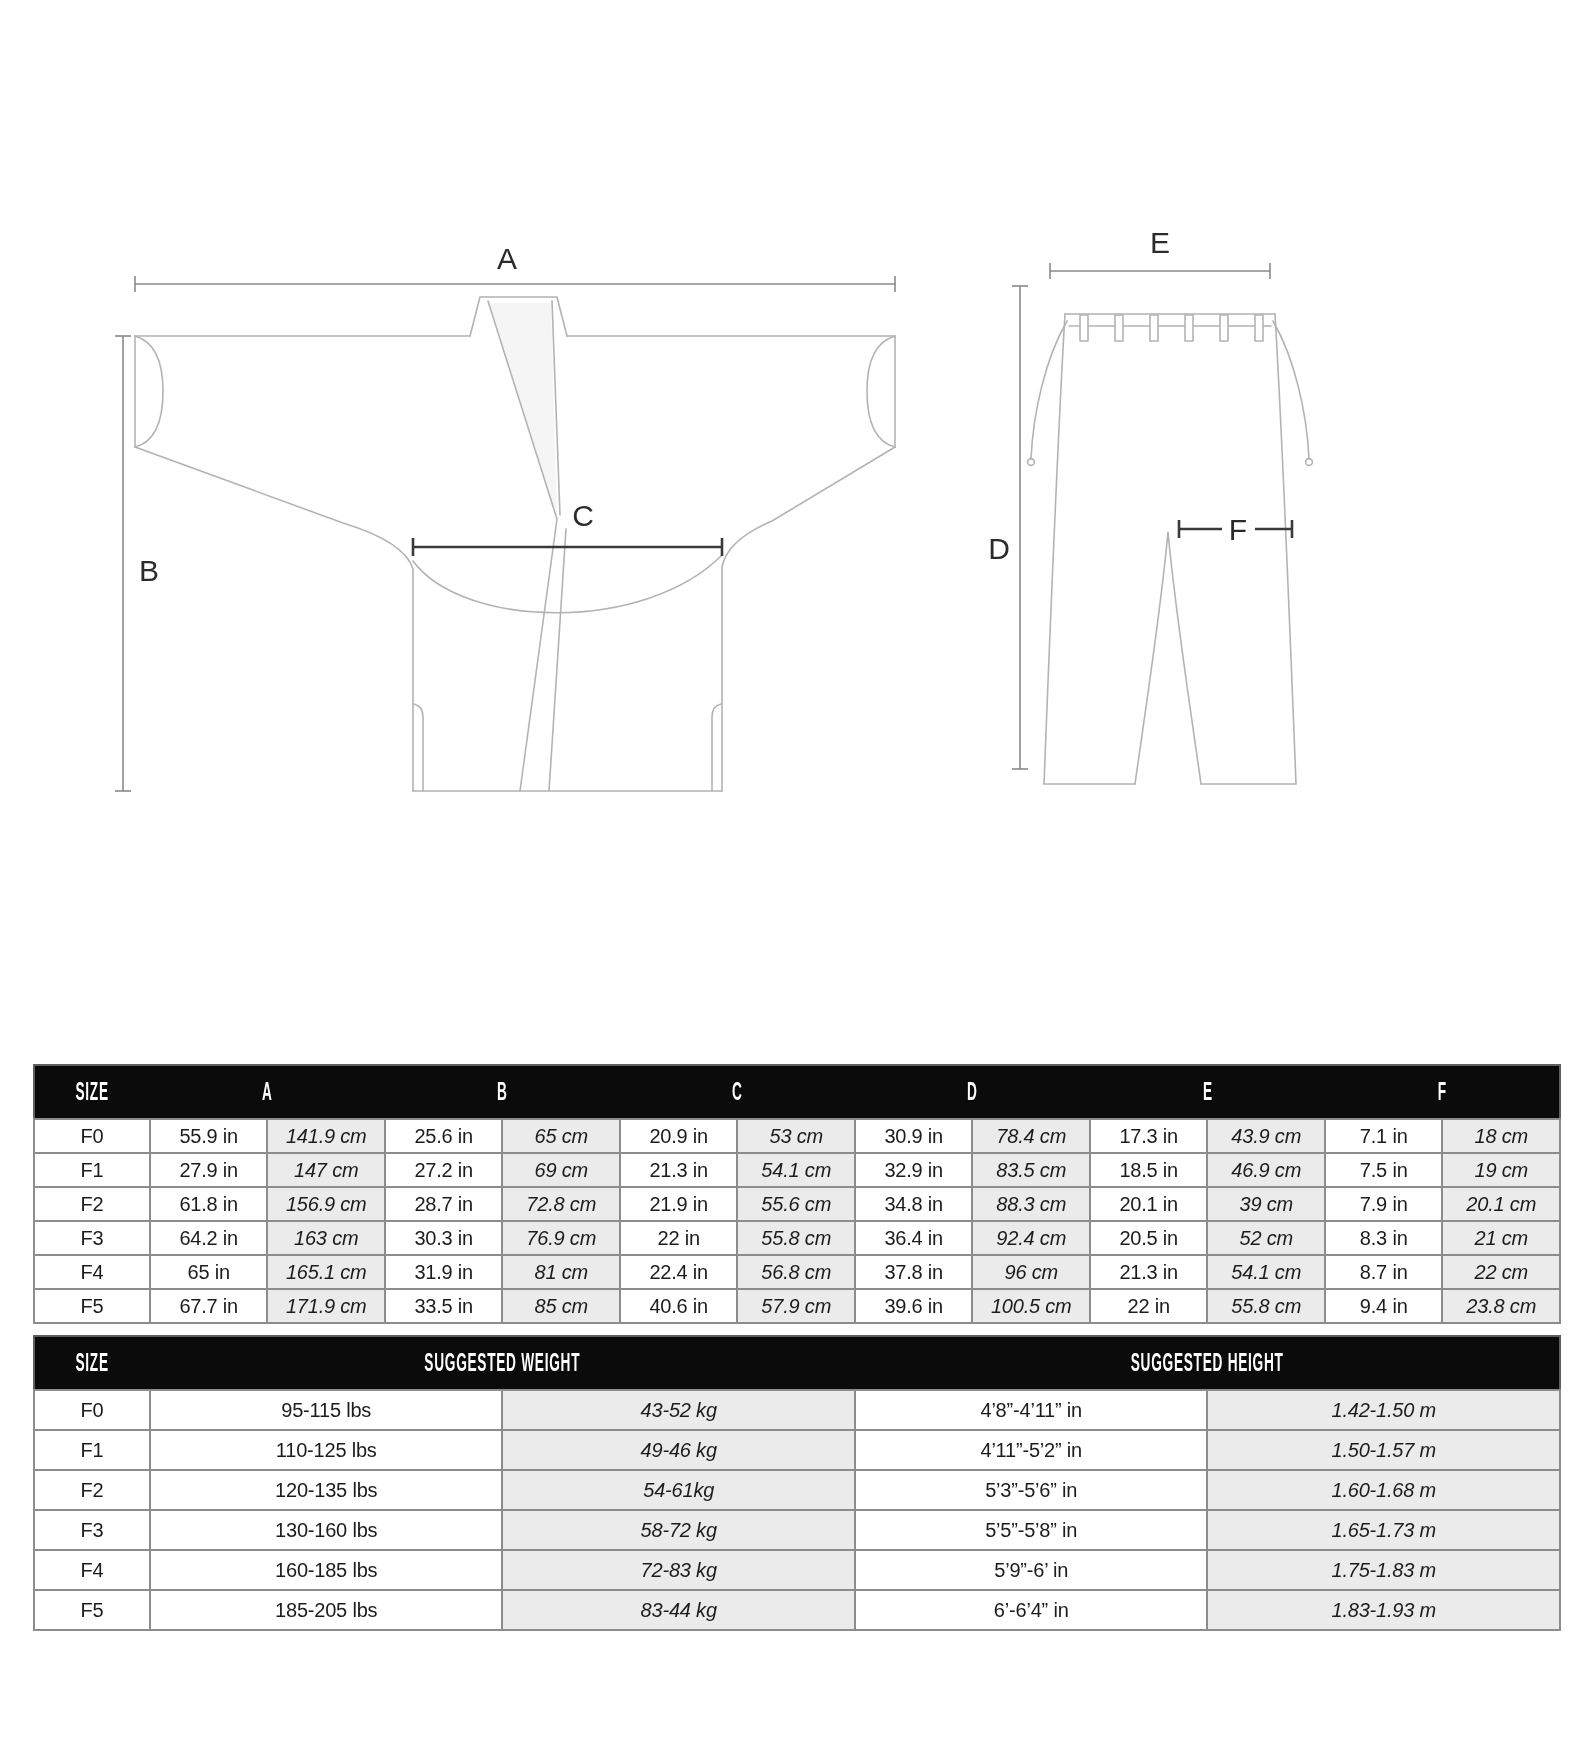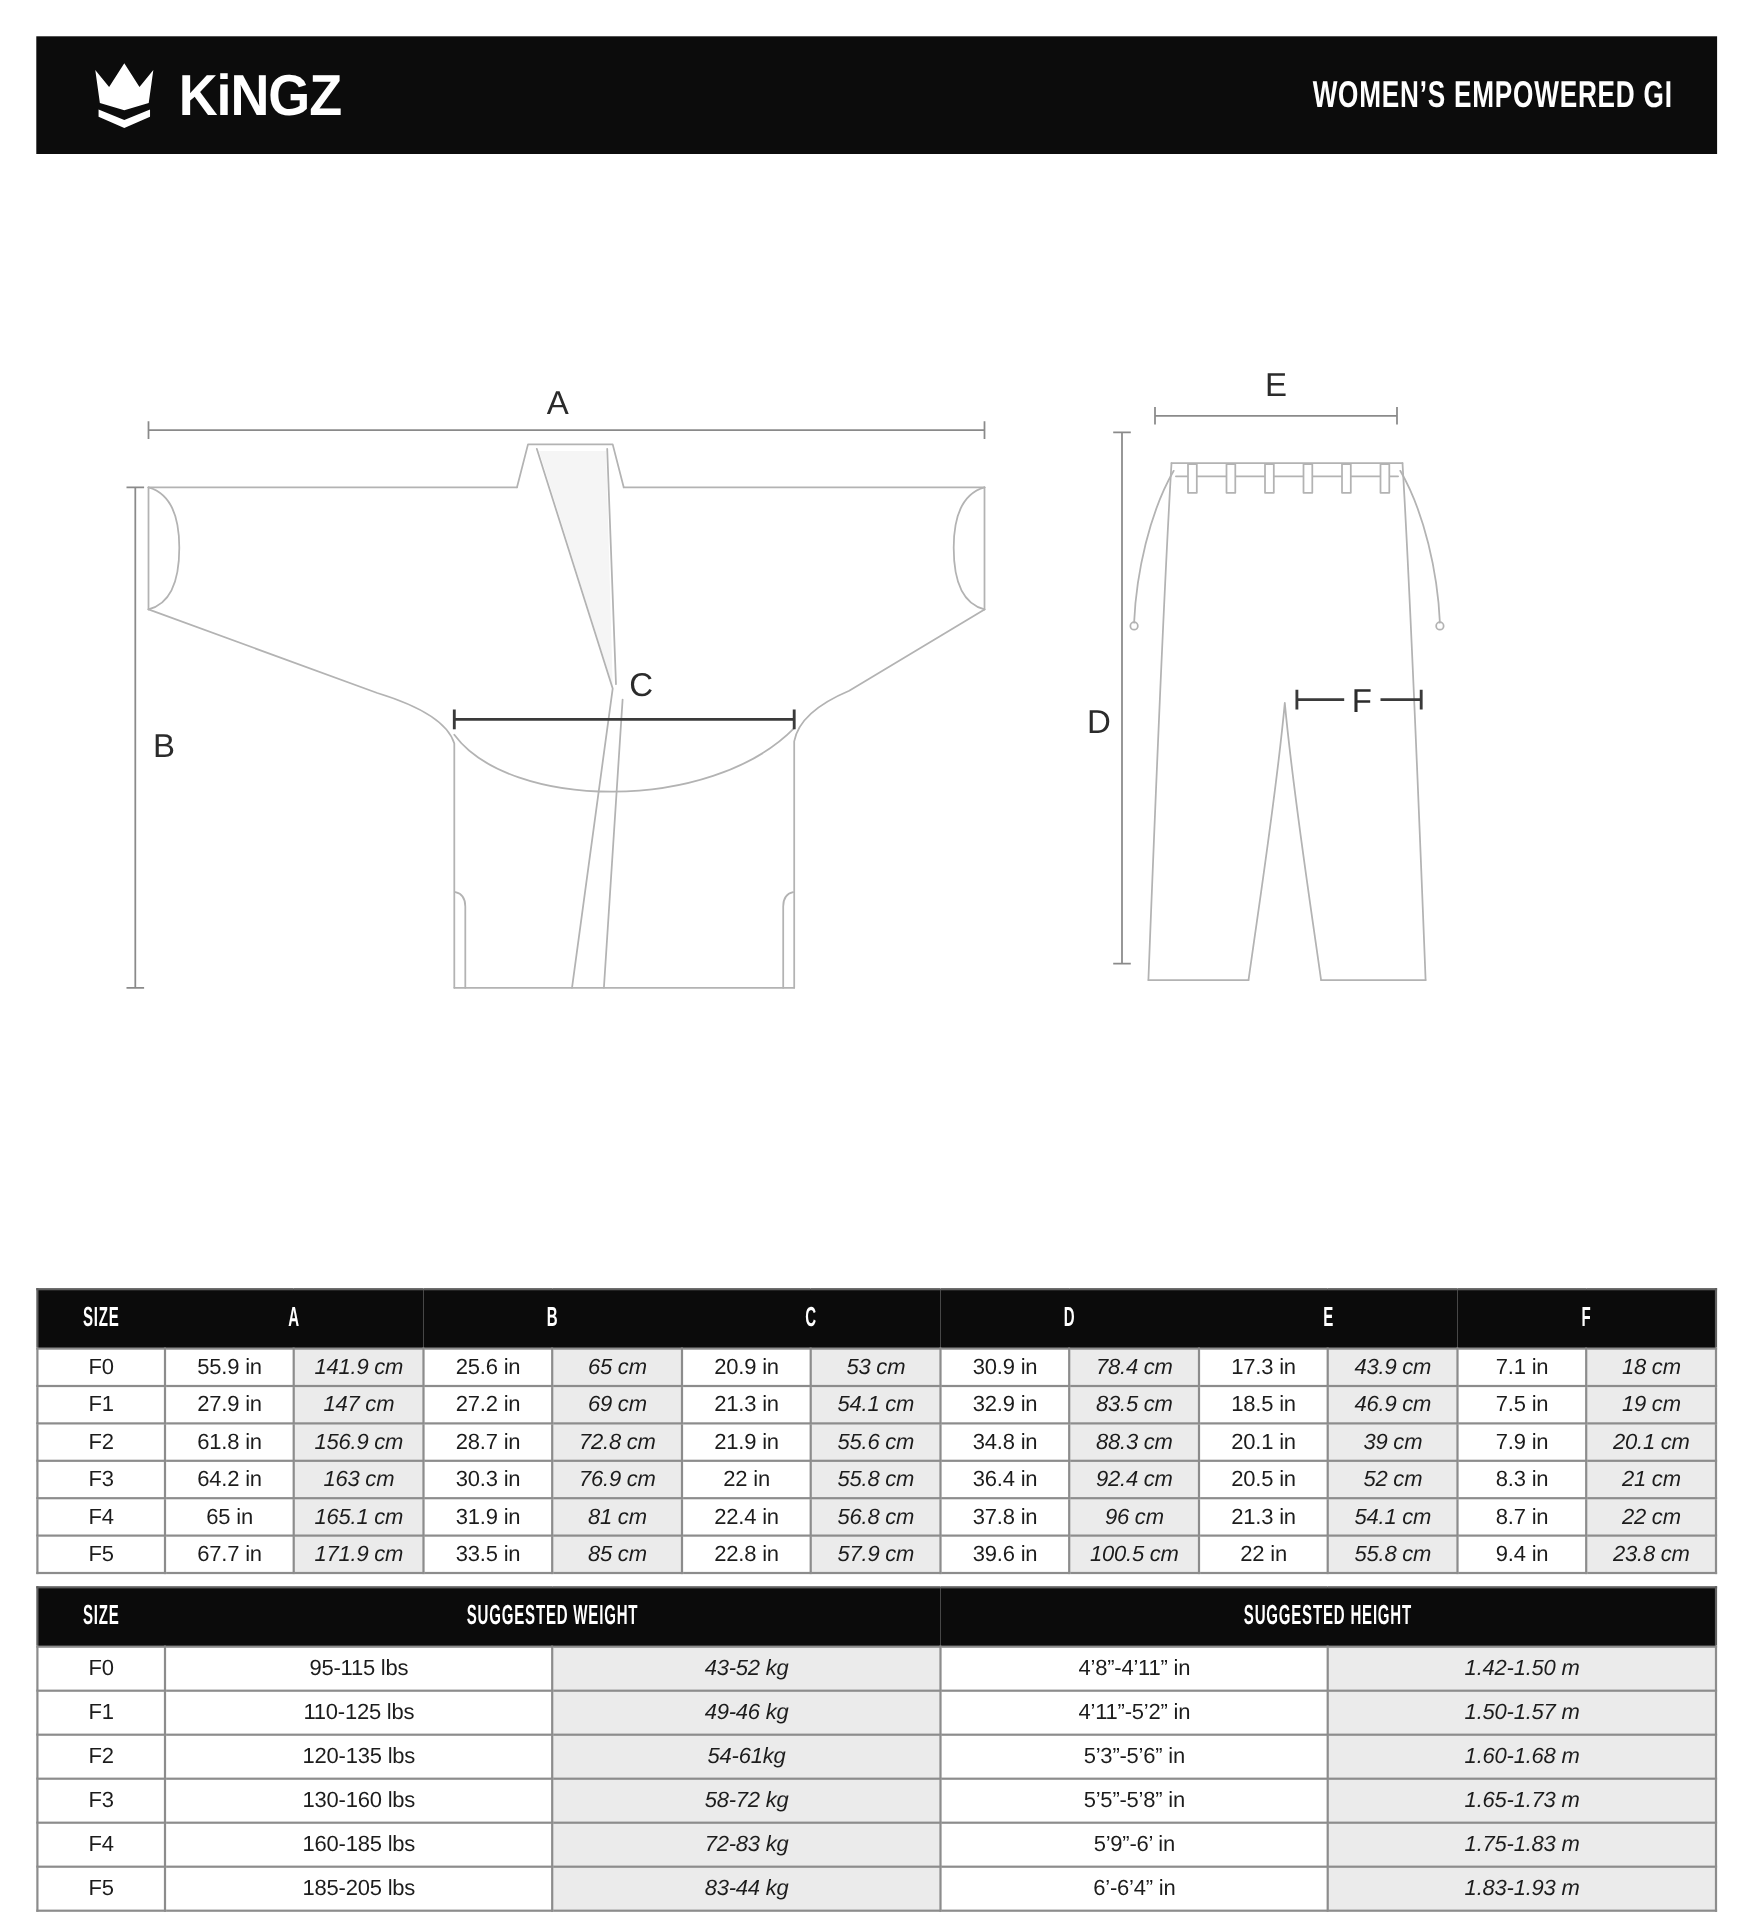--- a/index.html
+++ b/index.html
@@ -53,30 +53,20 @@
   }
   .t1 tbody td{height:32px;}
   .t2 tbody td{height:38px;}
   td.alt{background:#ebebeb;font-style:italic;}
 </style>
 </head>
 <body>
 
 <div class="page">
 
-  <header class="topbar">
-    <div class="brand">
-      <svg width="72" height="66" viewBox="0 0 120 110" aria-hidden="true">
-        <polygon points="16,16 37,42 60,6 83,42 104,16 97,66 60,77 23,66" fill="#ffffff"></polygon>
-        <polygon points="21,76 60,92 99,76 99,87 60,104 21,87" fill="#ffffff"></polygon>
-      </svg>
-      <span class="brand-text">KiNGZ</span>
-    </div>
-    <div class="title">WOMEN’S EMPOWERED GI</div>
-  </header>
 
   <section class="diagrams">
 
     <svg width="820" height="590" viewBox="0 0 820 590">
       <g fill="none" stroke="#b3b3b3" stroke-width="1.6" stroke-linejoin="round" stroke-linecap="round">
 
         <path d="M30,107 H365"></path>
         <path d="M462,107 H790"></path>
 
         <path d="M365,107 L375,68 L452,68 L462,107"></path>
@@ -271,21 +261,21 @@
         <td class="alt">54.1 cm</td>
         <td>8.7 in</td>
         <td class="alt">22 cm</td>
       </tr>
       <tr>
         <td>F5</td>
         <td>67.7 in</td>
         <td class="alt">171.9 cm</td>
         <td>33.5 in</td>
         <td class="alt">85 cm</td>
-        <td>22.8 in</td>
+        <td>40.6 in</td>
         <td class="alt">57.9 cm</td>
         <td>39.6 in</td>
         <td class="alt">100.5 cm</td>
         <td>22 in</td>
         <td class="alt">55.8 cm</td>
         <td>9.4 in</td>
         <td class="alt">23.8 cm</td>
       </tr>
     </tbody>
   </table>

